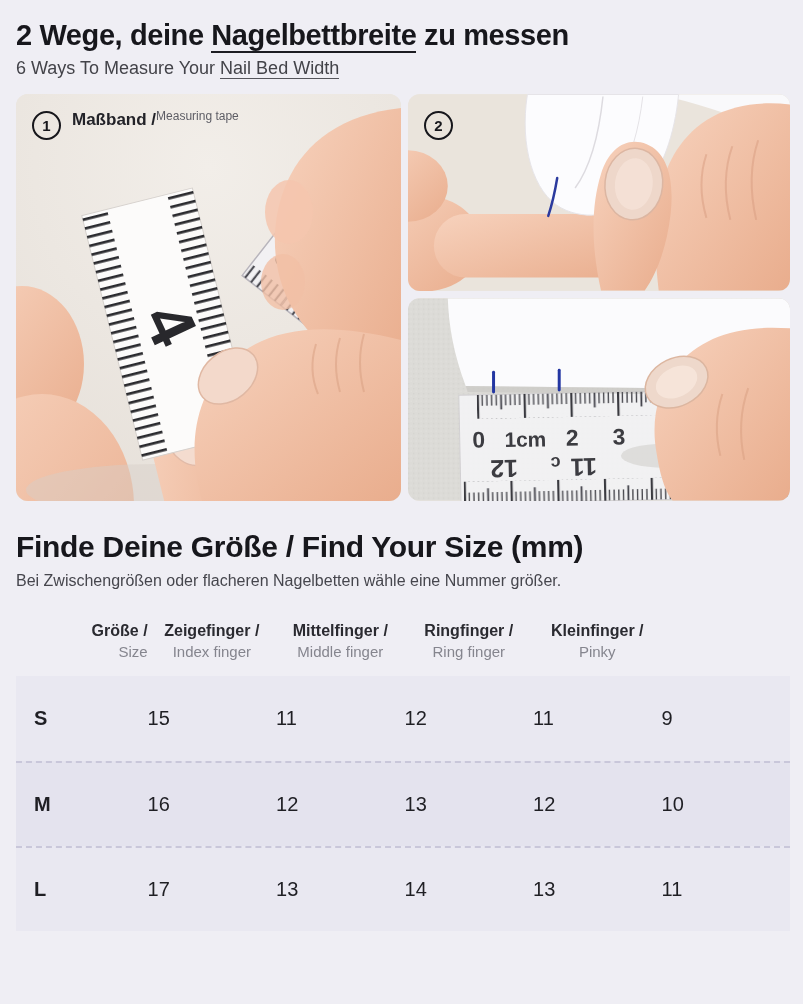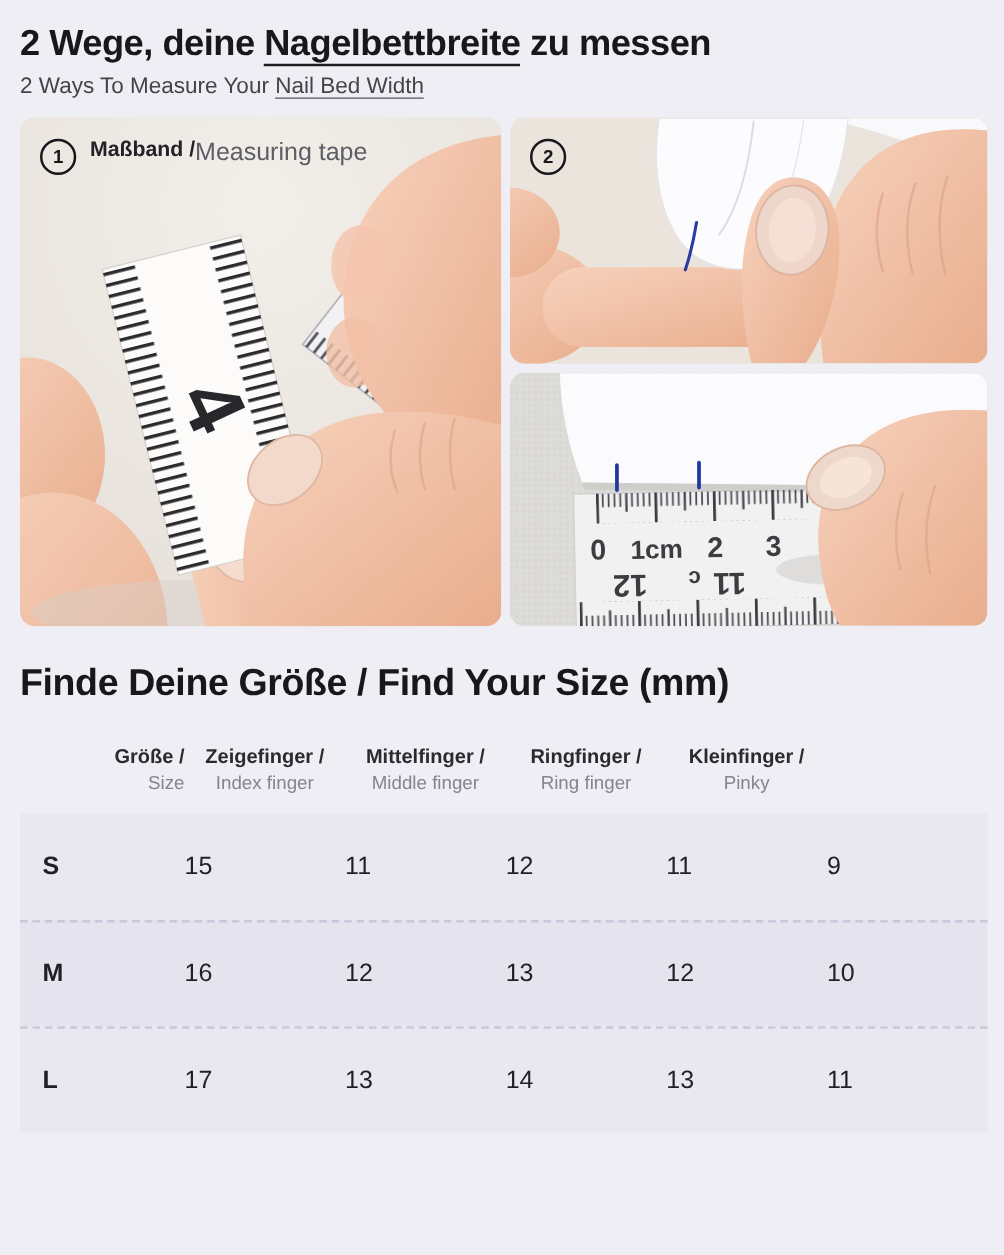--- a/index.html
+++ b/index.html
@@ -32,21 +32,21 @@
   figure { margin:0; }
   .method-label { position:absolute; top:15px; left:16px; display:flex; gap:11px; align-items:flex-start; }
   .method-badge {
     flex:none; width:29px; height:29px; margin-top:2px;
     border:2.5px solid #17171c; border-radius:50%;
     display:flex; align-items:center; justify-content:center;
     font-size:15px; font-weight:700; color:#17171c;
   }
   .ml-lines { display:flex; flex-direction:row; }
   .ml-de { font-size:17px; font-weight:700; color:#222228; line-height:1.3; }
-  .ml-en { font-size:20px; font-weight:400; color:#5d5d65; line-height:1.3; }
+  .ml-en { font-size:12px; font-weight:400; color:#5d5d65; line-height:1.3; }
 
   .size-section { margin-top:28px; }
   h2.size-heading { margin:0 16px; font-size:30px; line-height:1.2; font-weight:700; letter-spacing:-0.3px; color:#17171c; }
   p.size-note { margin:7px 16px 0 16px; font-size:16px; color:#46464d; }
 
   .size-table { margin:32px 13px 0 16px; }
   .thead, .trow { display:grid; grid-template-columns:17% repeat(5, 1fr); }
   .thead { padding-bottom:16px; }
   .th { text-align:center; }
   .th.first { text-align:right; padding-left:8px; }
@@ -58,21 +58,21 @@
   .td { text-align:left; font-size:20px; color:#1f1f24; }
   .td.size { text-align:left; padding-left:18px; font-weight:700; }
 </style>
 </head>
 <body>
 
 <div class="page">
 
   <header class="page-header">
     <h1 class="page-title"><span>2 Wege, deine </span><span class="u-strong">Nagelbettbreite</span><span> zu messen</span></h1>
-    <p class="page-subtitle"><span>2 Ways To Measure Your </span><span class="u-thin">Nail Bed Width</span></p>
+    <p class="page-subtitle"><span>6 Ways To Measure Your </span><span class="u-thin">Nail Bed Width</span></p>
   </header>
 
   <section class="photos">
 
     <figure class="photo photo-left">
       <svg viewBox="0 0 385 407" aria-hidden="true">
         <defs>
           <radialGradient id="bg1" cx="0.5" cy="0.18" r="0.9">
             <stop offset="0" stop-color="#f2eee9"></stop>
               <stop offset="1" stop-color="#e6e0d9"></stop>
@@ -213,20 +213,21 @@
           <ellipse transform="translate(270,84) rotate(-26)" rx="33" ry="24" fill="#eed8cb" stroke="#dcb6a0" stroke-width="1.5"></ellipse>
           <ellipse transform="translate(270,84) rotate(-26)" rx="22" ry="15" fill="#f8e8de" opacity="0.75"></ellipse>
           <path d="M316,96 q-10,30 -2,62 M342,90 q-12,34 -4,72" stroke="#d89d80" stroke-width="2" fill="none" opacity="0.5"></path>
         </svg>
       </figure>
     </div>
   </section>
 
   <section class="size-section">
     <h2 class="size-heading">Finde Deine Größe / Find Your Size (mm)</h2>
+    <p class="size-note">Bei Zwischengrößen oder flacheren Nagelbetten wähle eine Nummer größer.</p>
 
     <div class="size-table">
       <div class="thead">
         <div class="th first">
           <span class="th-de">Größe /</span>
           <span class="th-en">Size</span>
         </div>
         <div class="th">
           <span class="th-de">Zeigefinger /</span>
           <span class="th-en">Index finger</span>

